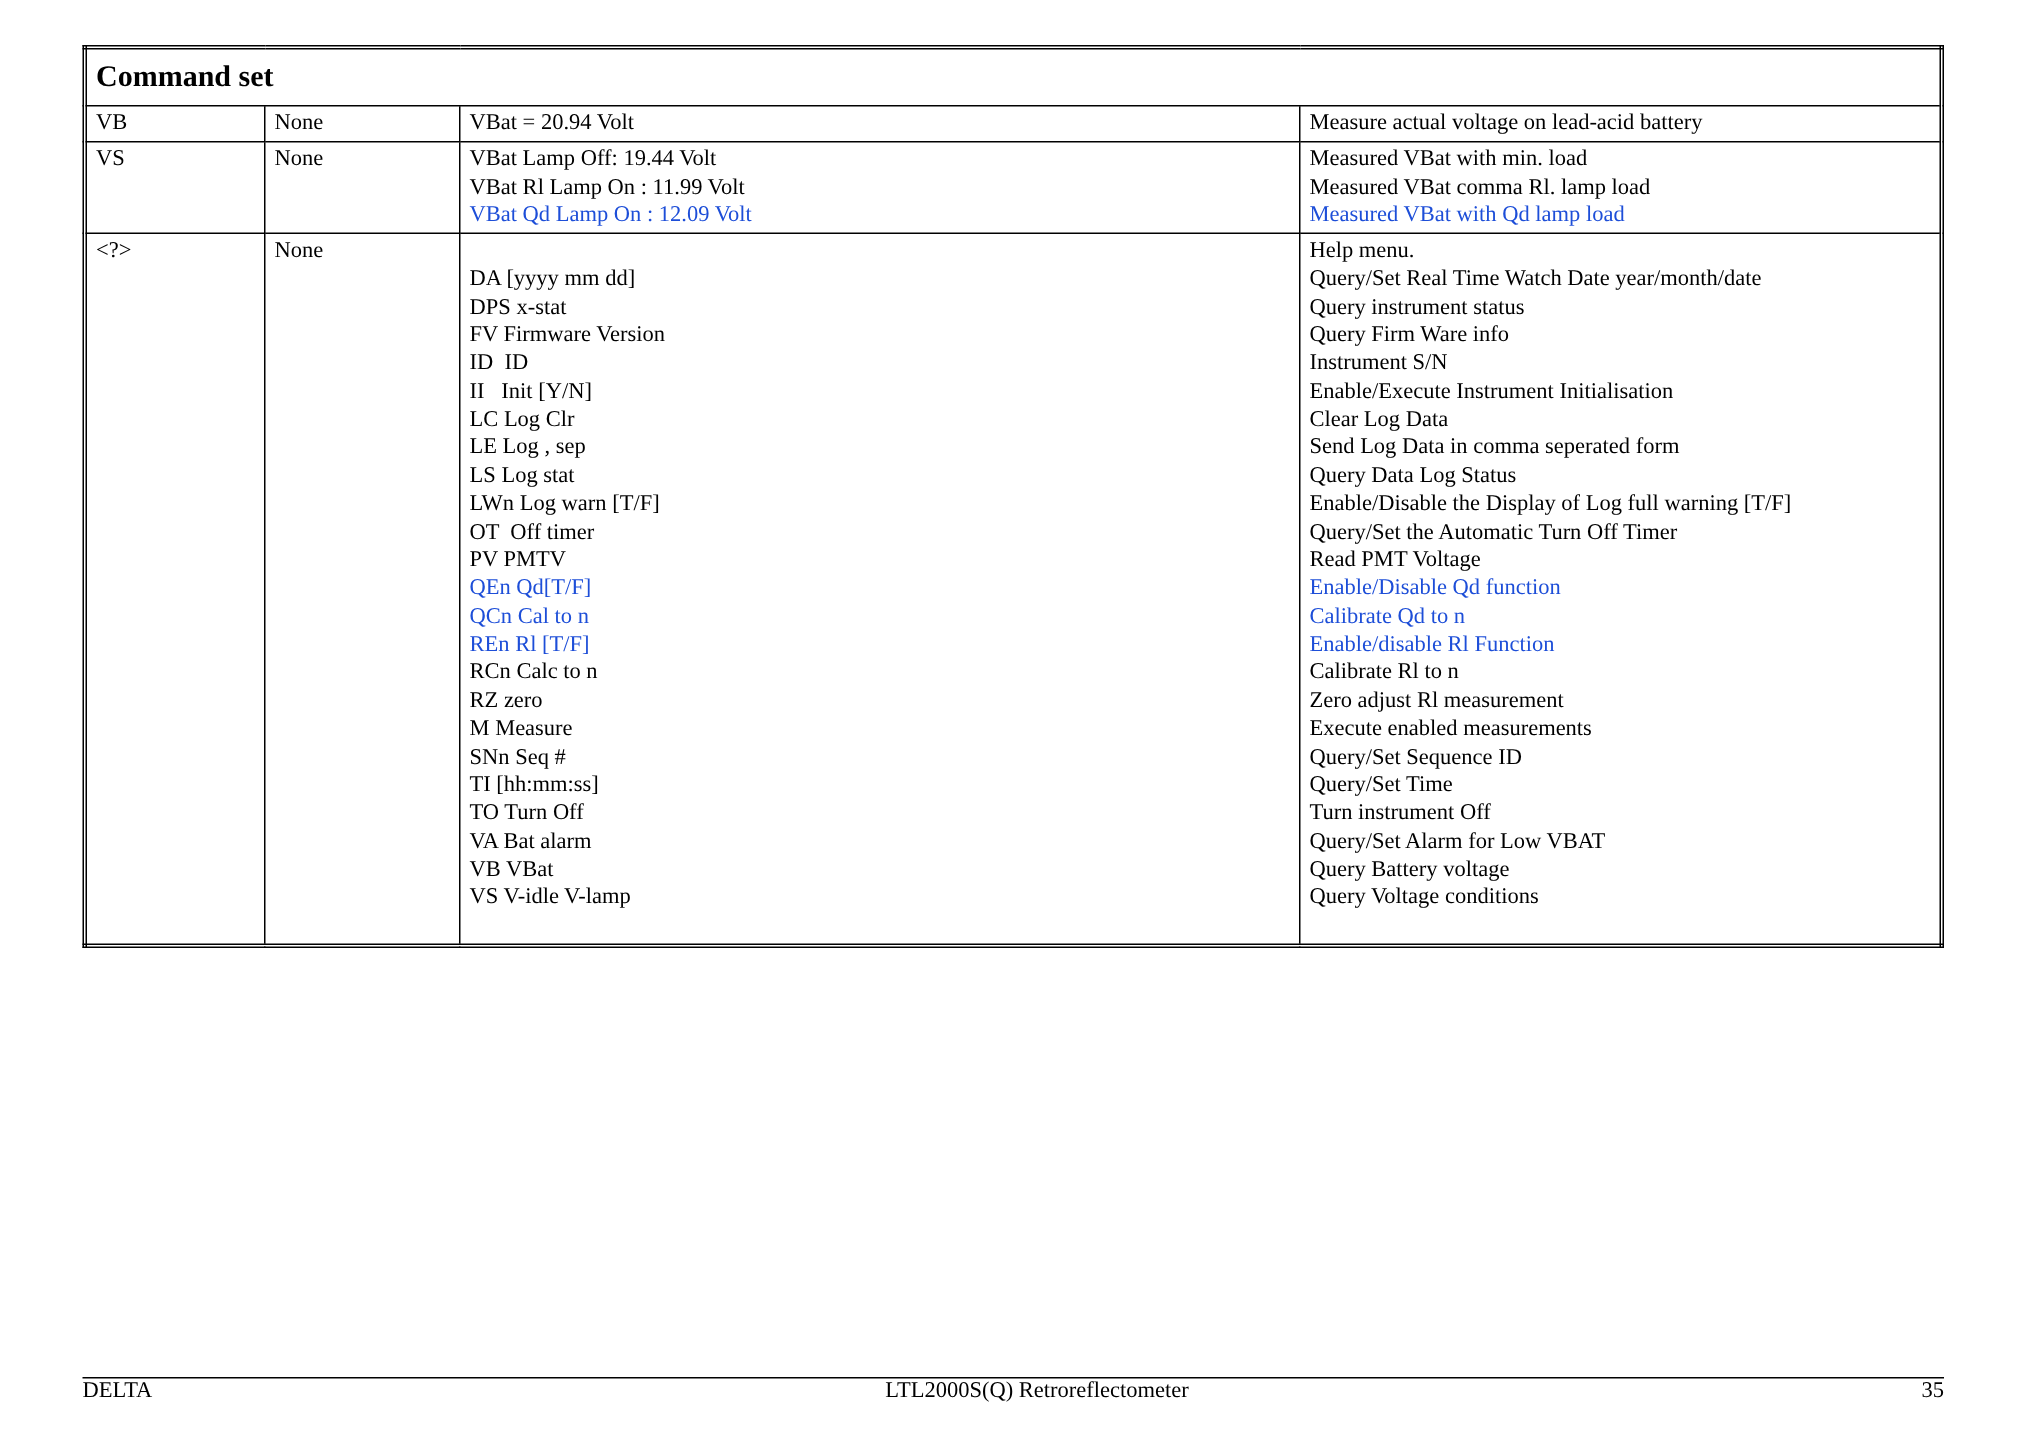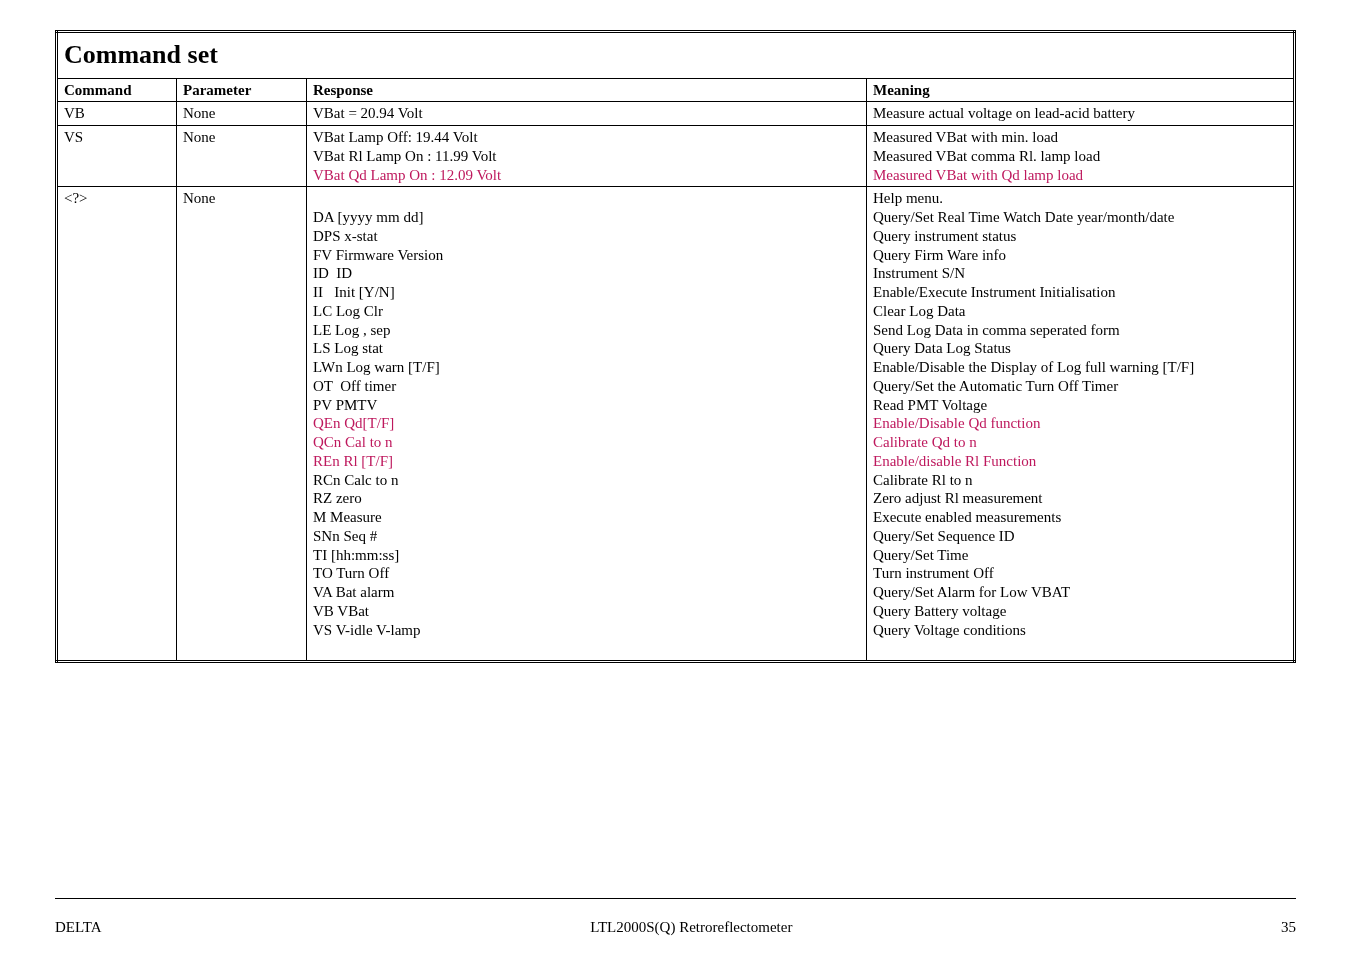--- a/index.html
+++ b/index.html
@@ -27,40 +27,40 @@
   }
   table.cmd th, table.cmd td {
     border: 1px solid #000;
     padding: 2px 6px;
     vertical-align: top;
     text-align: left;
     font-size: 15px;
     line-height: 1.25;
   }
   table.cmd th.title {
-    font-size: 26px;
+    font-size: 20px;
     font-weight: bold;
     padding: 6px 6px;
     border-top: none;
   }
   table.cmd th {
     font-weight: bold;
   }
   .col-cmd   { width: 120px; }
   .col-param { width: 130px; }
   .col-resp  { width: 560px; }
   .col-mean  { width: auto; }
-  .blue { color: #be185d; font-family: Liberation Serif, serif; }
+  .blue { color: #1d4ed8; font-family: Liberation Serif, serif; }
   .footer {
     position: absolute;
     left: 55px;
     right: 55px;
     bottom: 18px;
     border-top: 1px solid #000;
-    padding-top: 20px;
+    padding-top: 0;
     font-size: 15px;
     display: flex;
     justify-content: space-between;
   }
   .resp-line, .mean-line { white-space: pre; }
 </style>
 </head>
 <body>
 
 <div class="page">
@@ -68,26 +68,20 @@
   <table class="cmd">
     <colgroup>
       <col class="col-cmd">
         <col class="col-param">
         <col class="col-resp">
         <col class="col-mean">
     </colgroup>
     <thead>
       <tr>
         <th class="title" colspan="4">Command set</th>
-      </tr>
-      <tr>
-        <th>Command</th>
-        <th>Parameter</th>
-        <th>Response</th>
-        <th>Meaning</th>
       </tr>
     </thead>
     <tbody id="cmd-body">
         <tr>
           <td>VB</td>
           <td>None</td>
           <td><span class="resp-line">VBat = 20.94 Volt</span></td>
           <td><span class="resp-line">Measure actual voltage on lead-acid battery</span></td>
         </tr>
         <tr>

